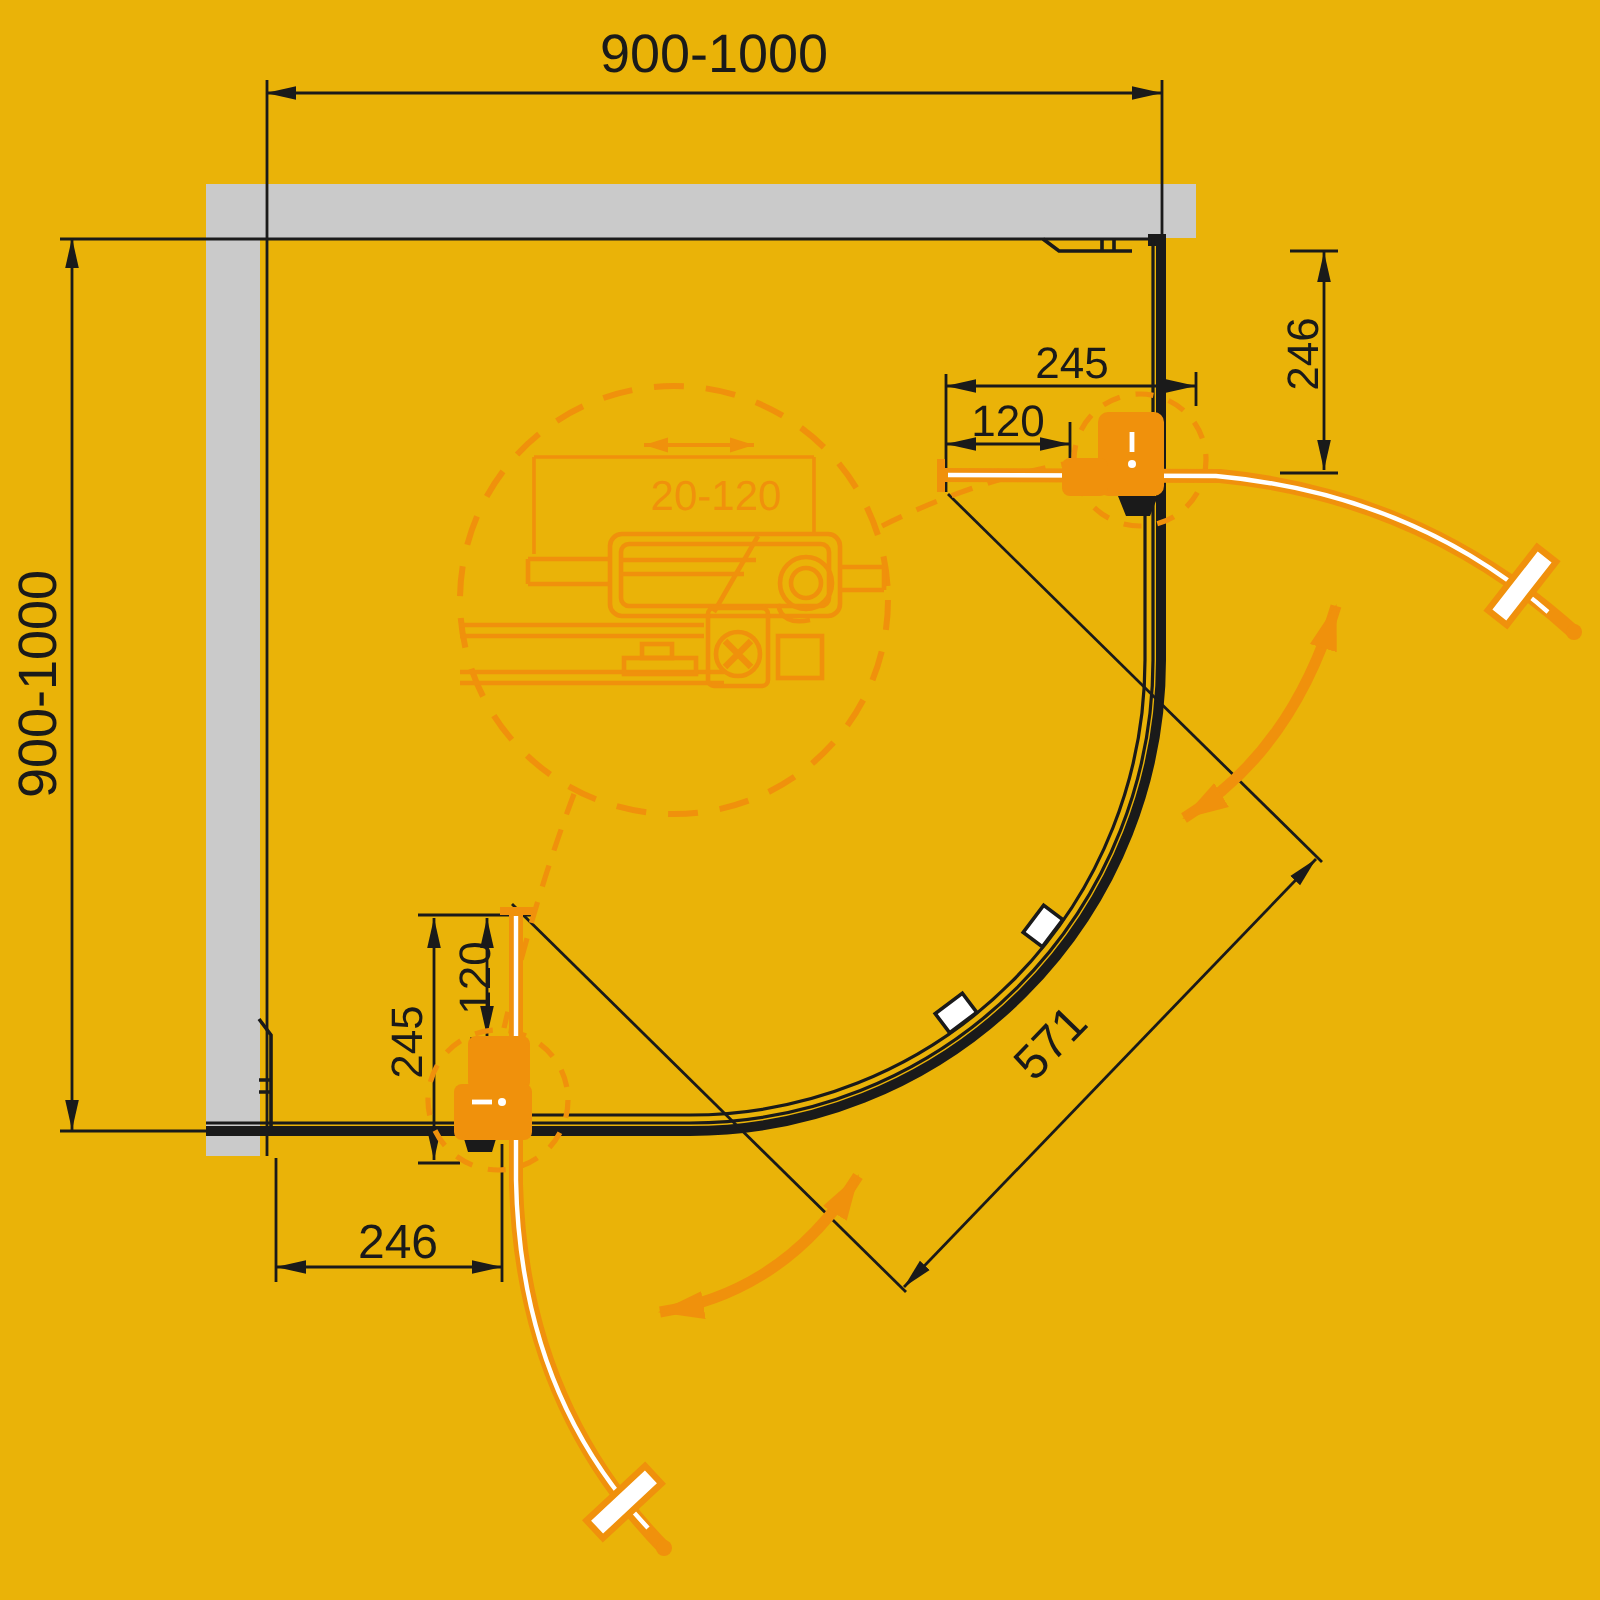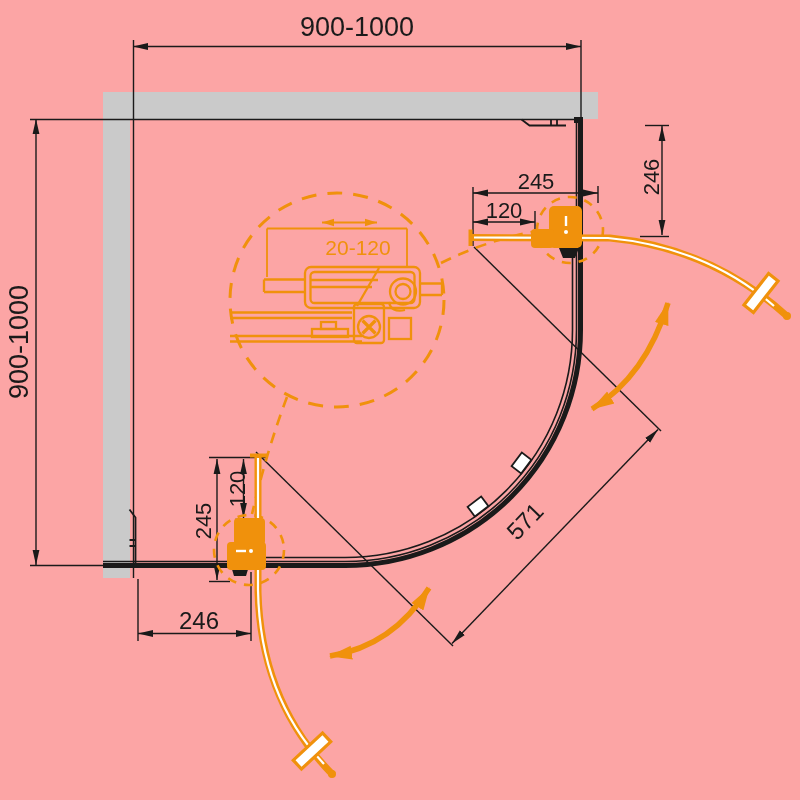--- a/index.html
+++ b/index.html
@@ -1,16 +1,16 @@
 <!DOCTYPE html>
 <html><head>
 <meta charset="utf-8">
 <style>
   html,body{margin:0;padding:0;background:#ffffff;}
-  .stage{width:800px;height:800px;position:relative;background:#fca5a5;overflow:hidden;
+  .stage{width:800px;height:800px;position:relative;background:#eab308;overflow:hidden;
          font-family:"Liberation Sans", sans-serif;}
   svg text{font-family:"Liberation Sans", sans-serif; fill:#1a1a1a;}
   svg text.orange{fill:#F0910C;}
   .blk{stroke:#1a1a1a;fill:none;}
   .thin{stroke-width:1.4;}
   .org{stroke:#F0910C;fill:none;}
 </style>
 </head>
 <body>
 

